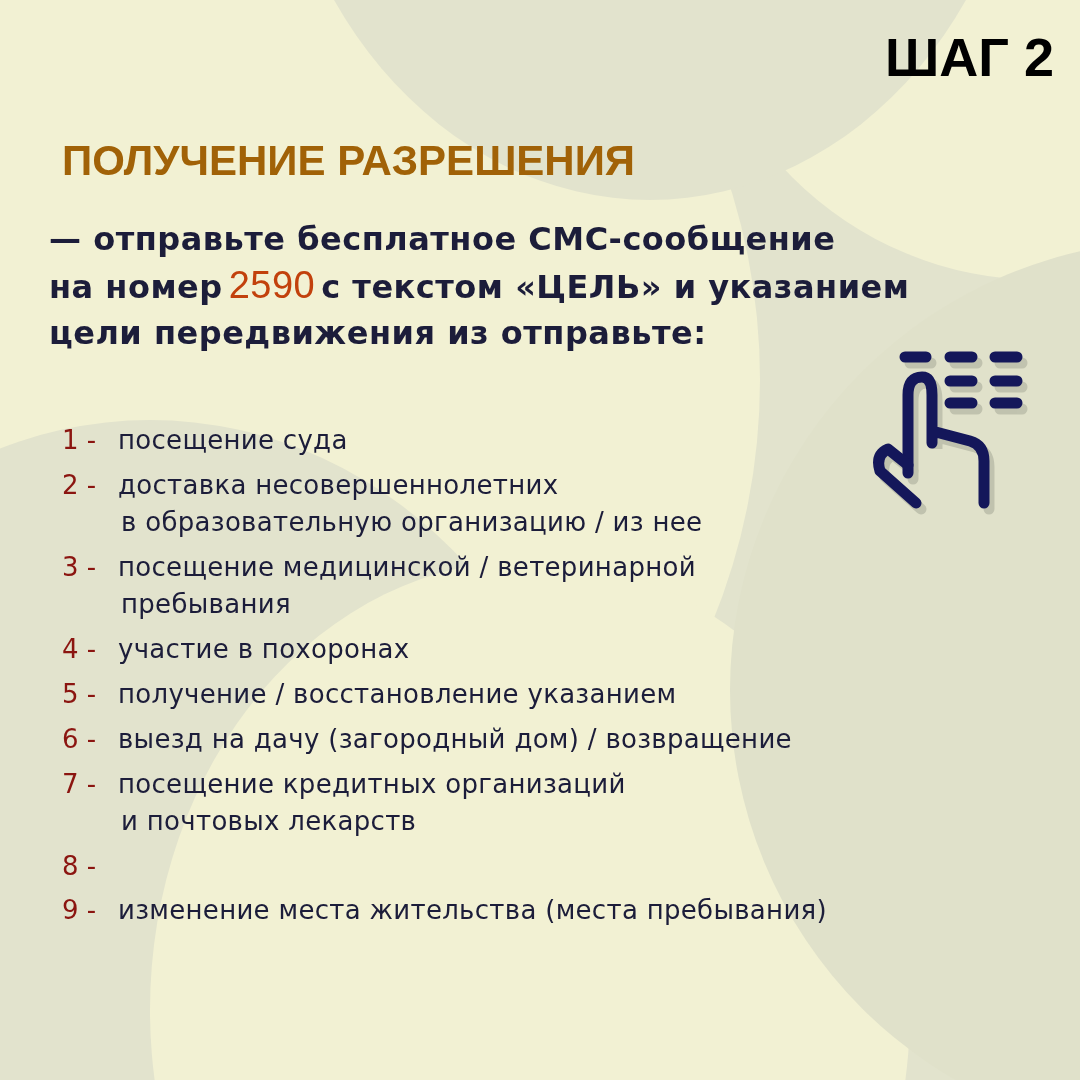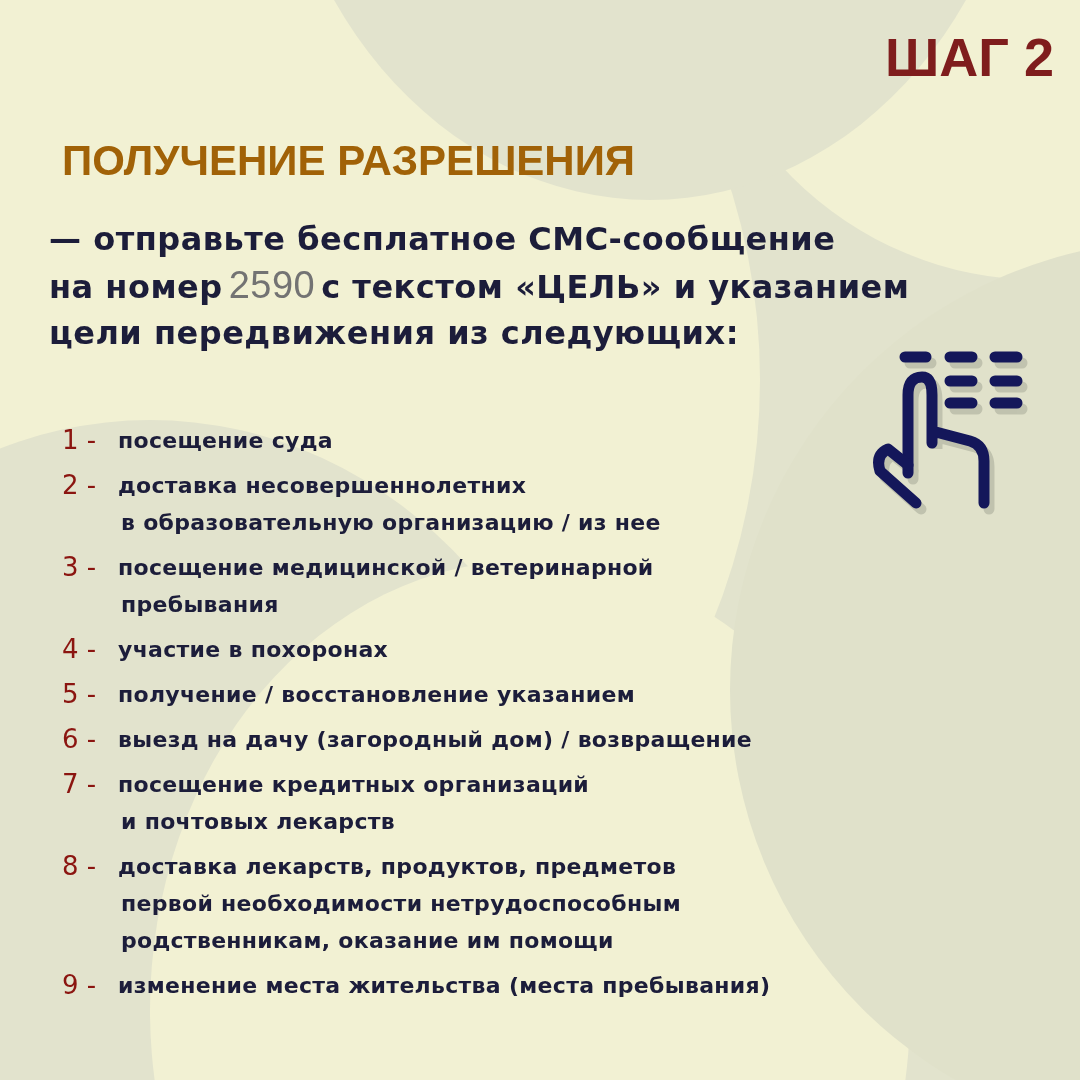--- a/index.html
+++ b/index.html
@@ -9,32 +9,32 @@
   .shape { position: absolute; border-radius: 50%; }
   .s1 { left: -520px; top: -260px; width: 1280px; height: 1280px; background: #f2f1d3; }
   .s2 { left: 270px; top: -700px; width: 760px; height: 900px; background: #e2e3cd; }
   .s3 { left: 730px; top: 240px; width: 900px; height: 900px; background: #e0e1ca; }
   .s4 { left: -300px; top: 420px; width: 900px; height: 1000px; background: #e2e3cd; }
   .s5 { left: 150px; top: 560px; width: 760px; height: 900px; background: #f2f1d3; }
   .s6 { left: 690px; top: -420px; width: 700px; height: 700px; background: #f2f1d3; }
 
   .content { position: absolute; inset: 0; z-index: 1; }
   .step { position: absolute; right: 26px; top: 26px; font-family: "Liberation Sans", sans-serif;
-          font-weight: 700; font-size: 54px; color: #7f1d1d; letter-spacing: 0px; }
+          font-weight: 700; font-size: 54px; color: #000000; letter-spacing: 0px; }
   .title { position: absolute; left: 62px; top: 137px; font-family: "Liberation Sans", sans-serif;
            font-weight: 700; font-size: 42px; color: #a16207; letter-spacing: 0; }
   .intro { position: absolute; left: 49px; top: 216px; width: 980px; font-size: 32px;
            line-height: 46px; color: #1c1d3a; font-weight: 700; letter-spacing: 0.5px; }
-  .intro .num { color: #737373; font-family: "Liberation Sans", sans-serif; font-weight: 400;
+  .intro .num { color: #c2410c; font-family: "Liberation Sans", sans-serif; font-weight: 400;
                 font-size: 38px; margin: 0 6px; }
   .list { position: absolute; left: 62px; top: 422px; width: 900px; margin: 0; padding: 0; list-style: none; }
   .item { display: flex; align-items: flex-start; margin-bottom: 8px; }
   .marker { width: 56px; flex: 0 0 56px; color: #8b1510; font-size: 26px; line-height: 36px; white-space: pre; }
   .lines { display: flex; flex-direction: column; }
-  .line { font-size: 22px; line-height: 37px; color: #1c1d3a; font-weight: 700; white-space: nowrap; letter-spacing: 0.3px; }
+  .line { font-size: 26px; line-height: 37px; color: #1c1d3a; font-weight: 400; white-space: nowrap; letter-spacing: 0.3px; }
   .line.cont { padding-left: 3px; }
   .icon { position: absolute; left: 860px; top: 335px; width: 190px; height: 190px; }
 </style>
 </head>
 <body>
 
 <div class="bg">
   <div class="shape s1"></div>
   <div class="shape s6"></div>
   <div class="shape s2"></div>
@@ -45,21 +45,21 @@
 
 <div class="content">
   <div class="step">ШАГ 2</div>
   <div class="title">ПОЛУЧЕНИЕ РАЗРЕШЕНИЯ</div>
 
   <div class="intro">
     <div>— отправьте бесплатное СМС-сообщение</div>
     <div>
       <span>на номер</span><span class="num">2590</span><span>с текстом «ЦЕЛЬ» и указанием</span>
     </div>
-    <div>цели передвижения из следующих:</div>
+    <div>цели передвижения из отправьте:</div>
   </div>
 
   <svg class="icon" viewBox="0 0 190 190">
     <g stroke="#b9bba8" stroke-width="11" stroke-linecap="round" fill="none" opacity="0.8" transform="translate(5,6)">
       <path d="M45 22 H66 M90 22 H112 M135 22 H157 M90 46 H112 M135 46 H157 M90 68 H112 M135 68 H157"></path>
       <path d="M48 138 L48 60 Q48 42 62 42 Q72 42 72 60 L72 108 L72 96 L110 106 Q124 110 124 126 L124 168"></path>
       <path d="M48 130 L28 114 Q15 120 20 136 L56 168"></path>
     </g>
     <g stroke="#14175a" stroke-width="11" stroke-linecap="round" stroke-linejoin="round" fill="none">
       <path d="M45 22 H66 M90 22 H112 M135 22 H157 M90 46 H112 M135 46 H157 M90 68 H112 M135 68 H157"></path>
@@ -109,25 +109,20 @@
     </li>
     <li class="item">
       <span class="marker">7 -</span>
       <div class="lines">
         <span class="line">посещение кредитных организаций</span>
         <span class="line cont">и почтовых лекарств</span>
       </div>
     </li>
     <li class="item">
       <span class="marker">8 -</span>
-      <div class="lines">
-        <span class="line">доставка лекарств, продуктов, предметов</span>
-        <span class="line cont">первой необходимости нетрудоспособным</span>
-        <span class="line cont">родственникам, оказание им помощи</span>
-      </div>
     </li>
     <li class="item">
       <span class="marker">9 -</span>
       <div class="lines">
           <span class="line">изменение места жительства (места пребывания)</span>
         </div>
     </li>
   </ul>
 </div>
 

